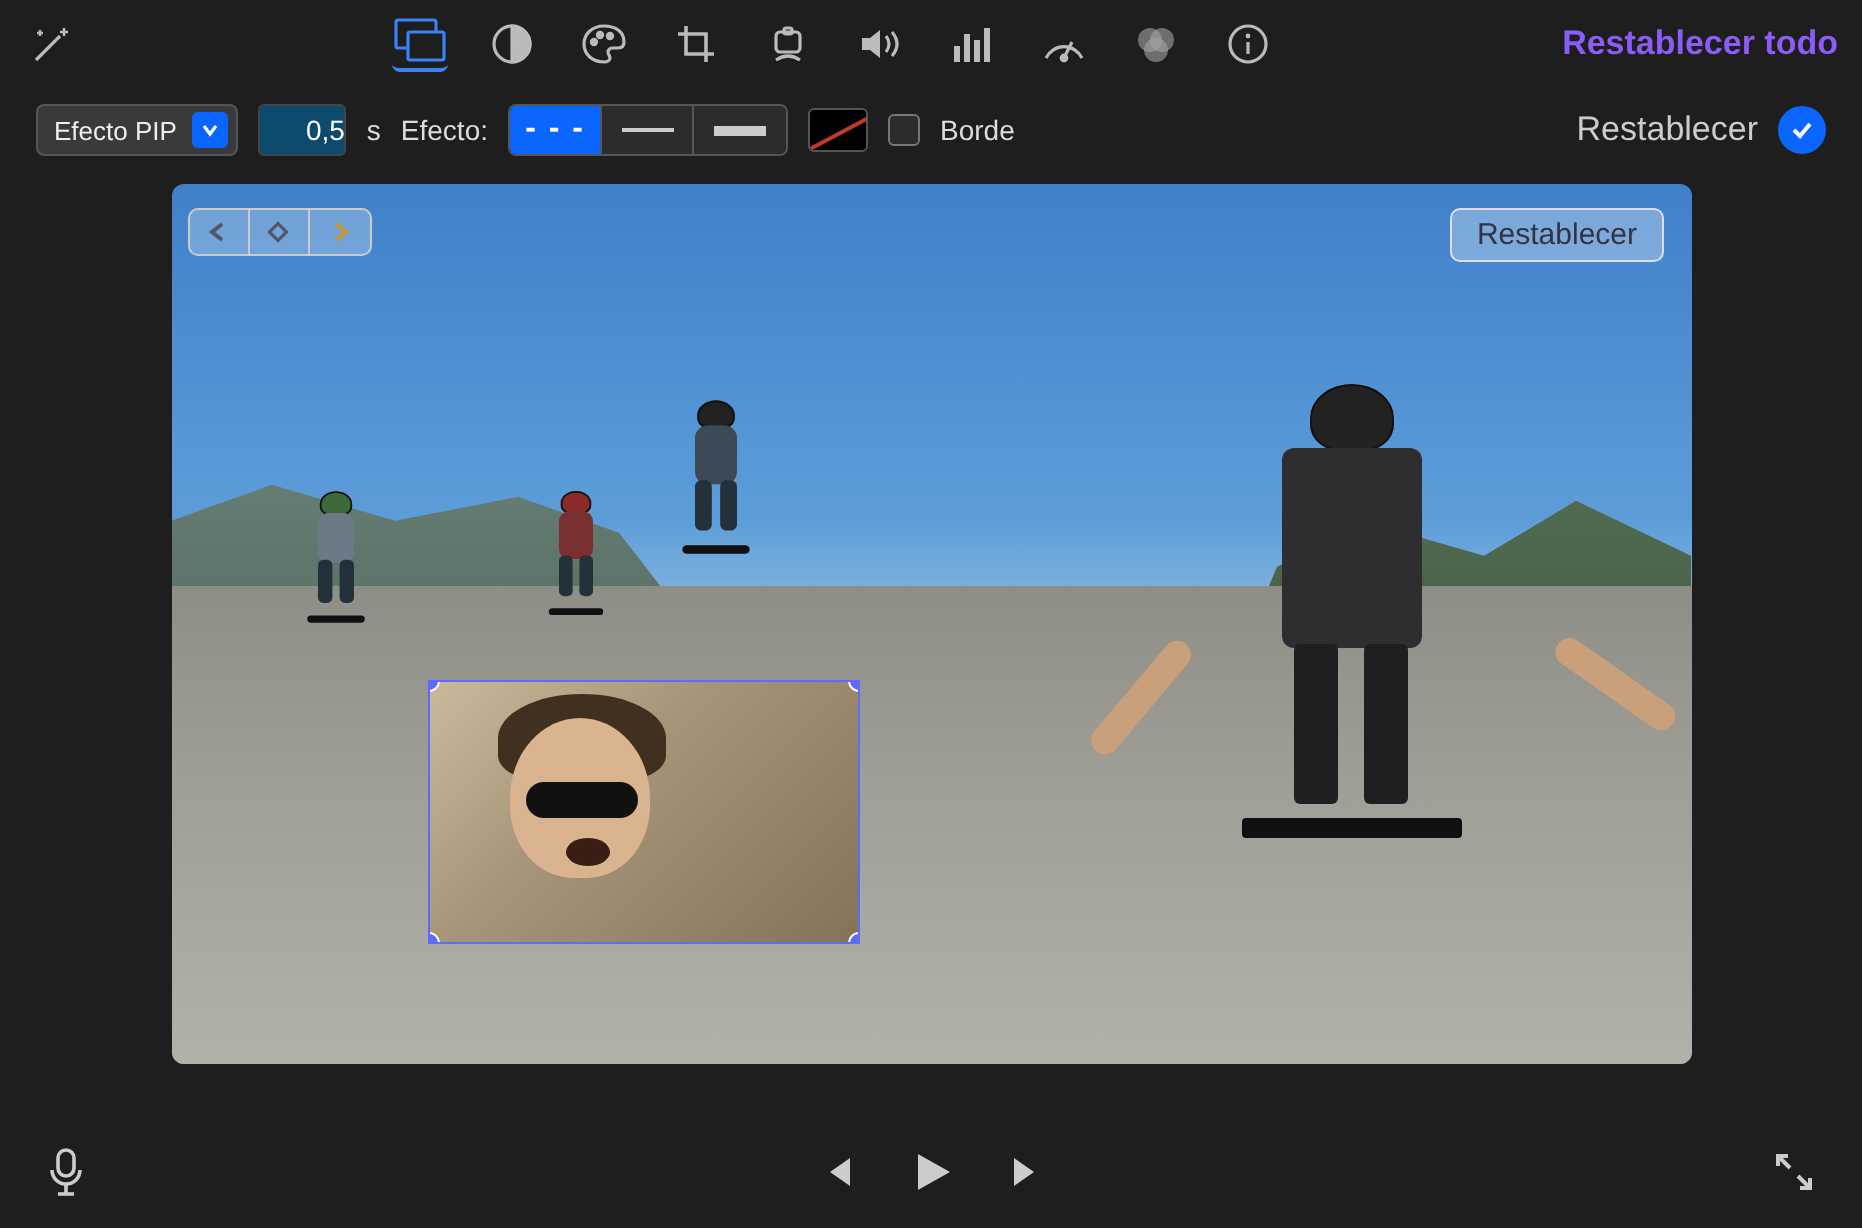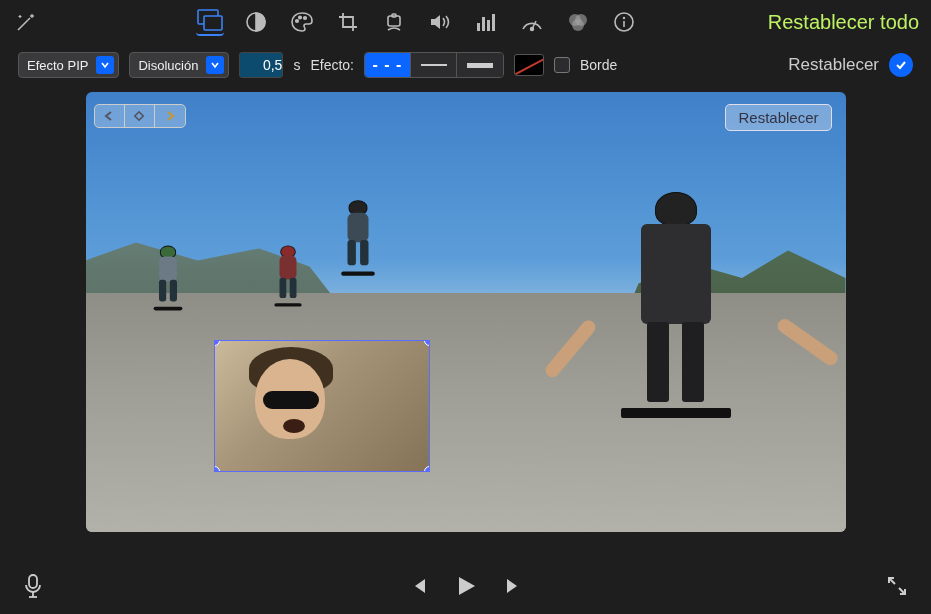--- a/index.html
+++ b/index.html
@@ -27,23 +27,24 @@
     display: flex; align-items: center; justify-content: center;
     color: #bbb;
     border-radius: 4px;
   }
   .tool-icon.active {
     color: #3b82f6;
     border-bottom: 2px solid #3b82f6;
     padding-bottom: 2px;
   }
   .reset-all {
-    color: #bef264;
-    font-size: 20px;
+    color: #8b5cf6;
+    font-size: 17px;
     cursor: pointer;
+    font-weight: bold;
   }
 
   
   .options-row {
     display: flex;
     align-items: center;
     gap: 10px;
     padding: 6px 18px 12px 18px;
     height: 48px;
   }
@@ -346,28 +347,20 @@
 
 <div class="options-row">
   <div class="dropdown">
     <span>Efecto PIP</span>
     <span class="chev-box">
       <svg width="10" height="10" viewBox="0 0 10 10">
           <path d="M2 3 L5 7 L8 3" stroke="#fff" stroke-width="1.6" fill="none"></path>
         </svg>
     </span>
   </div>
-  <div class="dropdown">
-    <span>Disolución</span>
-    <span class="chev-box">
-      <svg width="10" height="10" viewBox="0 0 10 10">
-          <path d="M2 3 L5 7 L8 3" stroke="#fff" stroke-width="1.6" fill="none"></path>
-        </svg>
-    </span>
-  </div>
   <input type="text" class="num-input" value="0,5" style="">
   <span class="lbl">s</span>
   <span class="lbl">Efecto:</span>
   <div class="border-seg">
     <div class="selected">
         <span class="border-dashes">- - -</span>
       </div>
     <div>
         <span class="border-line"></span>
       </div>

